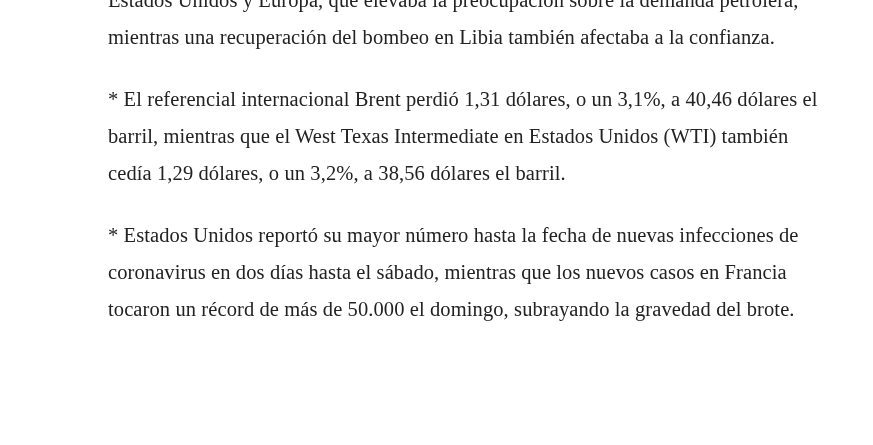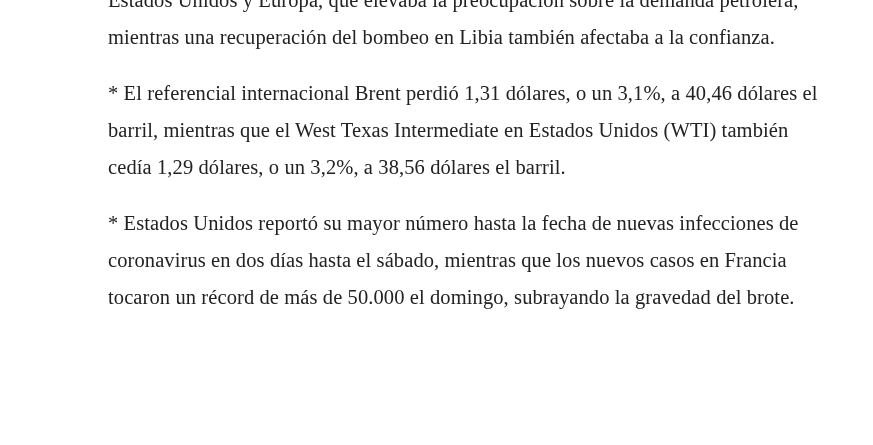--- a/index.html
+++ b/index.html
@@ -30,21 +30,21 @@
     margin: 0;
     letter-spacing: 0.1px;
     text-align: left;
     font-weight: 400;
   }
   
   .para.clipped-top {
     margin-top: -18px;
   }
   .para + .para {
-    margin-top: 19px;
+    margin-top: 25px;
   }
   .para.extra-gap {
   }
 </style>
 </head>
 <body>
 
 <div id="article">
   <p class="para clipped-top">Estados Unidos y Europa, que elevaba la preocupación sobre la demanda petrolera, mientras una recuperación del bombeo en Libia también afectaba a la confianza.</p>
   <p class="para">* El referencial internacional Brent perdió 1,31 dólares, o un 3,1%, a 40,46 dólares el barril, mientras que el West Texas Intermediate en Estados Unidos (WTI) también cedía 1,29 dólares, o un 3,2%, a 38,56 dólares el barril.</p>

